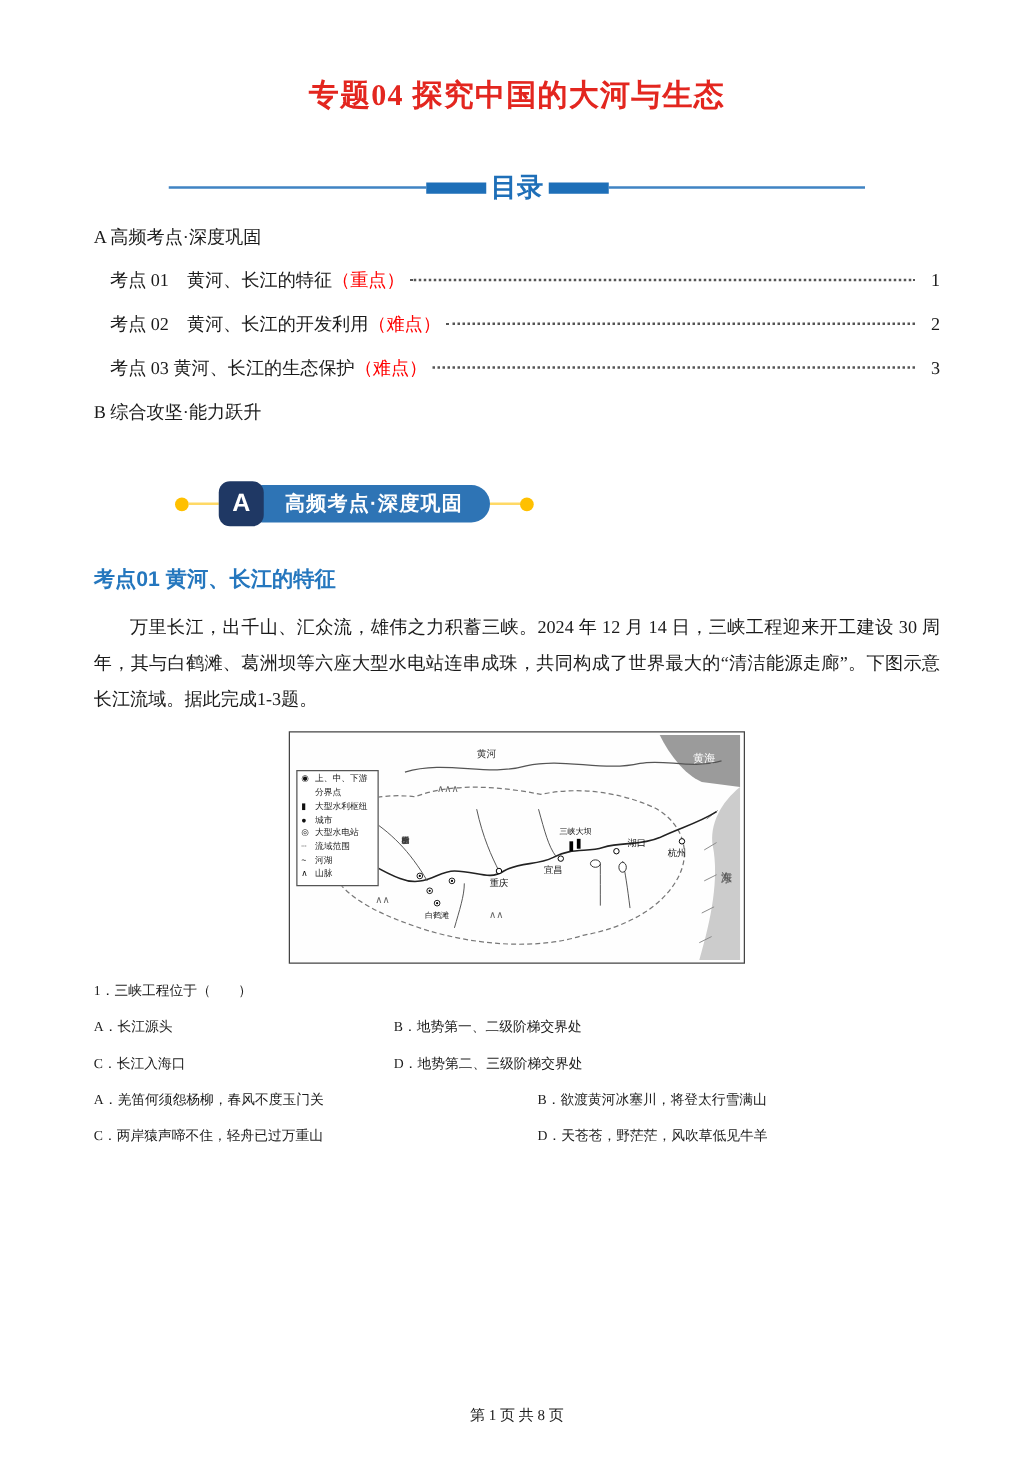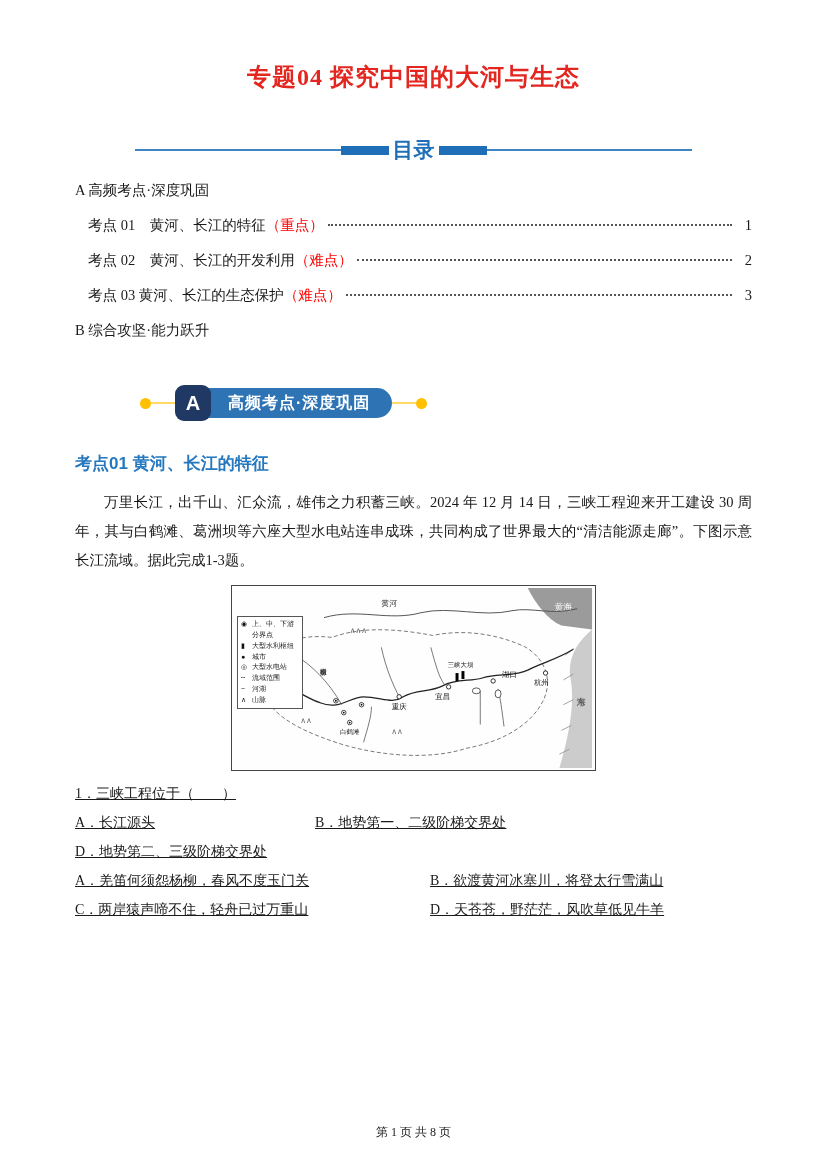--- a/index.html
+++ b/index.html
@@ -97,21 +97,21 @@
     border: 1px solid #555; background: #fff;
     padding: 2px 3px;
     font-family: "Liberation Sans", "DejaVu Sans", sans-serif;
     font-size: 7px; line-height: 1.55;
     z-index: 2;
   }
   .legend-row { display: flex; gap: 2px; align-items: flex-start; }
   .legend-sym { width: 9px; flex: none; color: #111; }
   .legend-label { flex: 1; }
   
-  .questions { margin: 8px 75px 0 75px; font-size: 14px; text-decoration: underline; }
+  .questions { margin: 8px 75px 0 75px; font-size: 11px; }
   .stem { margin: 1px 0 0 0; line-height: 29px; }
   .options { display: grid; }
   .options.q1 { grid-template-columns: 240px 1fr; }
   .options.q2 { grid-template-columns: 265px 1fr; }
   .options.q3 { grid-template-columns: 355px 1fr; }
   .option { line-height: 29px; }
   
   .footer {
     position: absolute; bottom: 28px; left: 0; right: 0;
     text-align: center; font-size: 12px; color: #222;
@@ -290,20 +290,21 @@
     </svg>
   </div>
 
   <div class="questions">
 
     <div class="question">
       <p class="stem">1．三峡工程位于（　　）</p>
       <div class="options q1">
         <span class="option">A．长江源头</span>
         <span class="option">B．地势第一、二级阶梯交界处</span>
+        <span class="option">C．长江入海口</span>
         <span class="option">D．地势第二、三级阶梯交界处</span>
       </div>
     </div>
 
 
     <div class="question">
       <div class="options q3">
         <span class="option">A．羌笛何须怨杨柳，春风不度玉门关</span>
         <span class="option">B．欲渡黄河冰塞川，将登太行雪满山</span>
         <span class="option">C．两岸猿声啼不住，轻舟已过万重山</span>

